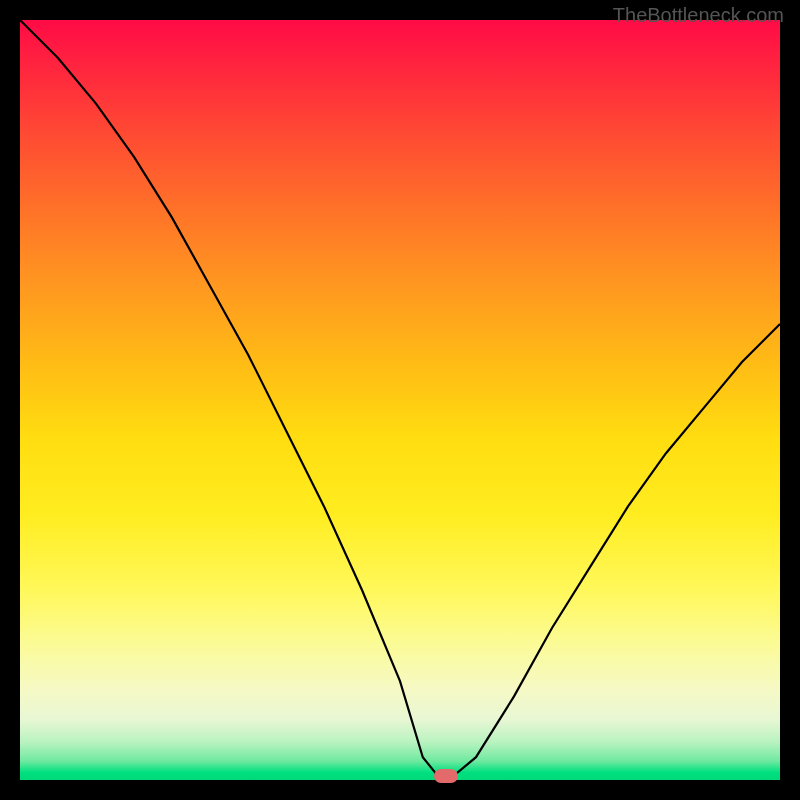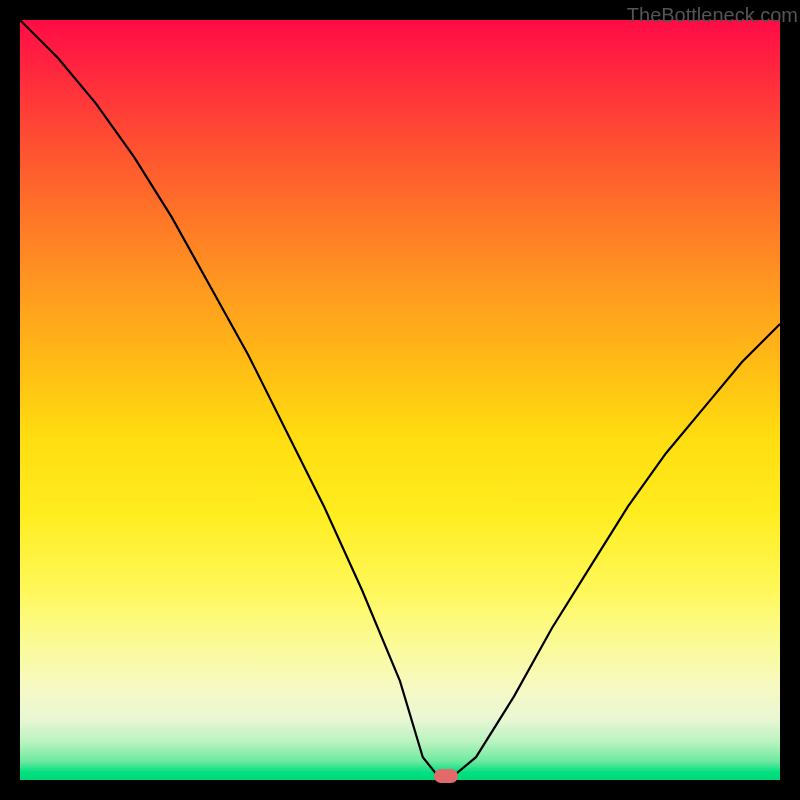--- a/index.html
+++ b/index.html
@@ -7,21 +7,21 @@
     padding: 0;
     width: 800px;
     height: 800px;
     background: #000;
     position: relative;
     font-family: Arial, sans-serif;
   }
   .watermark {
     position: absolute;
     top: 4px;
-    right: 2px;
+    right: 16px;
     color: #555;
     font-size: 20px;
     font-weight: 500;
     z-index: 10;
   }
   .plot-area {
     position: absolute;
     left: 20px;
     top: 20px;
     width: 760px;

